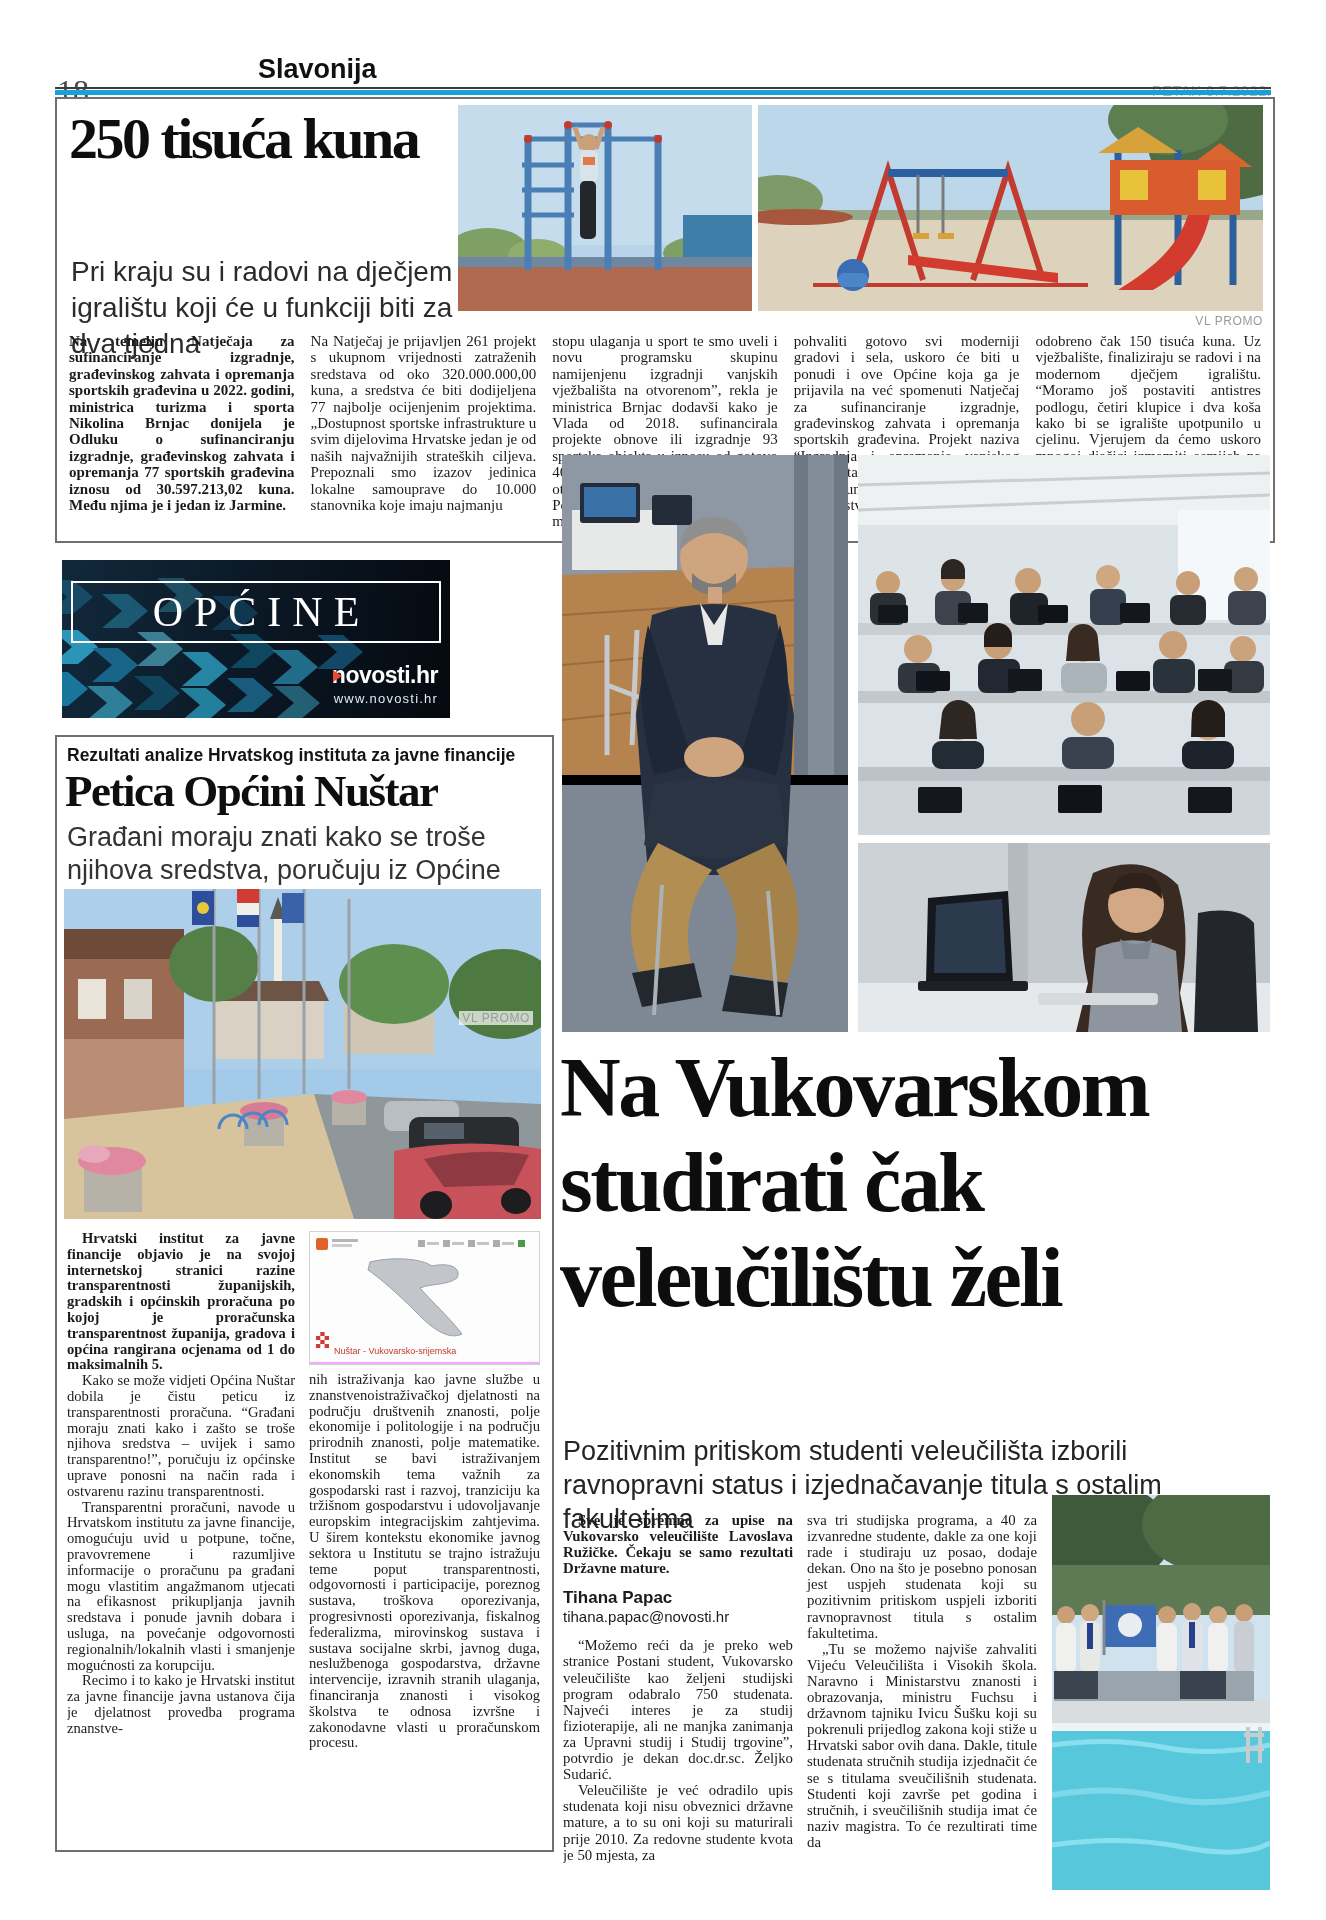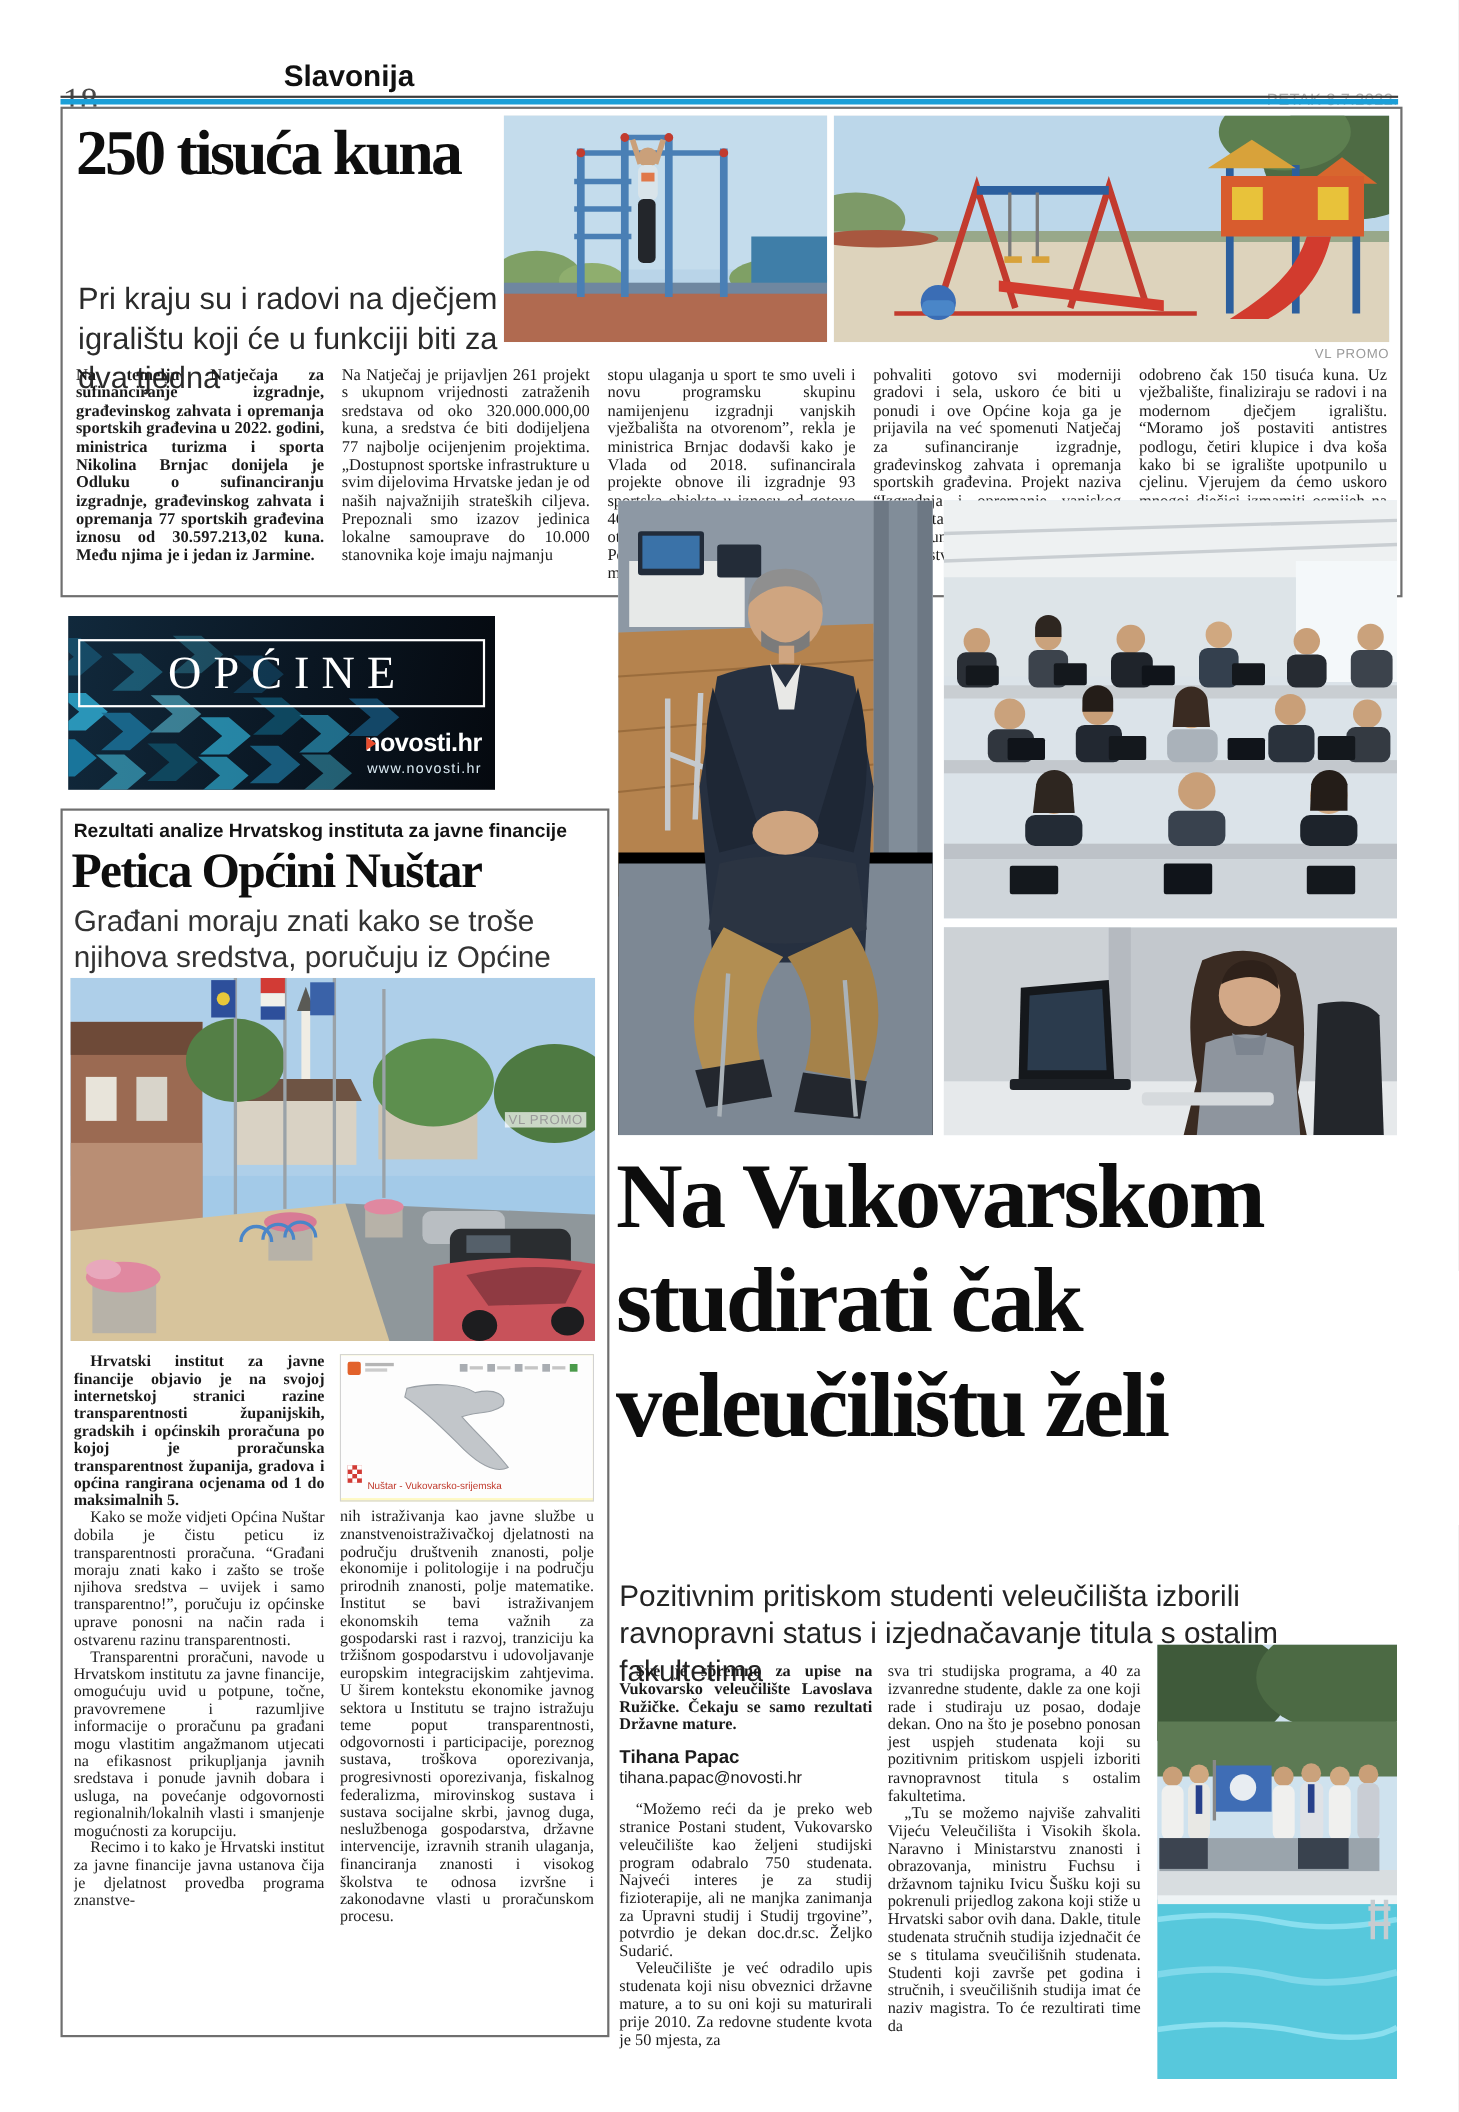--- a/index.html
+++ b/index.html
@@ -44,21 +44,21 @@
     font:13px "Liberation Sans",sans-serif;letter-spacing:1.2px;}
   
   .a2{left:55px;top:735px;width:495px;height:1113px;}
   .a2-kicker{position:absolute;left:10px;top:8px;font:bold 17.5px "Liberation Sans",sans-serif;color:#141414;}
   .a2-headline{position:absolute;left:8px;top:28px;font-weight:bold;font-size:45px;letter-spacing:-1.5px;color:#0e0e0e;}
   .a2-sub{position:absolute;left:10px;top:84px;width:466px;font:27px/33px "Liberation Sans",sans-serif;color:#333;}
   .a2-cap{position:absolute;top:122px;right:8px;background:rgba(255,255,255,.7);padding:0 3px;}
   .a2-cols{position:absolute;left:10px;top:494px;width:473px;height:606px;display:flex;gap:14px;overflow:hidden;}
   .a2-cols .c{flex:1;font-size:14.6px;line-height:15.8px;}
   .a2-cols .c .lead{font-weight:bold;}
-  .map-card{width:229px;height:132px;border:1px solid #d2d2d2;background:#fef9c3;position:relative;margin:0 0 7px 0;}
+  .map-card{width:229px;height:132px;border:1px solid #d2d2d2;background:#f0abfc;position:relative;margin:0 0 7px 0;}
   .map-label{position:absolute;left:24px;bottom:8px;font:9px "Liberation Sans",sans-serif;color:#c0392b;}
   
   .a3-photo-dean{left:562px;top:455px;width:286px;height:577px;}
   .a3-headline{position:absolute;left:560px;top:1040px;width:715px;
     font-weight:bold;font-size:84px;line-height:95px;letter-spacing:-2.5px;color:#0d0d0d;}
   .a3-sub{position:absolute;left:563px;top:1434px;width:690px;
     font:27px/34px "Liberation Sans",sans-serif;color:#242424;}
   .a3-cols{position:absolute;left:563px;top:1512px;width:474px;height:382px;display:flex;gap:14px;overflow:hidden;}
   .a3-cols .c{flex:1;font-size:14.8px;line-height:16.1px;}
   .a3-lead{font-weight:bold;}

